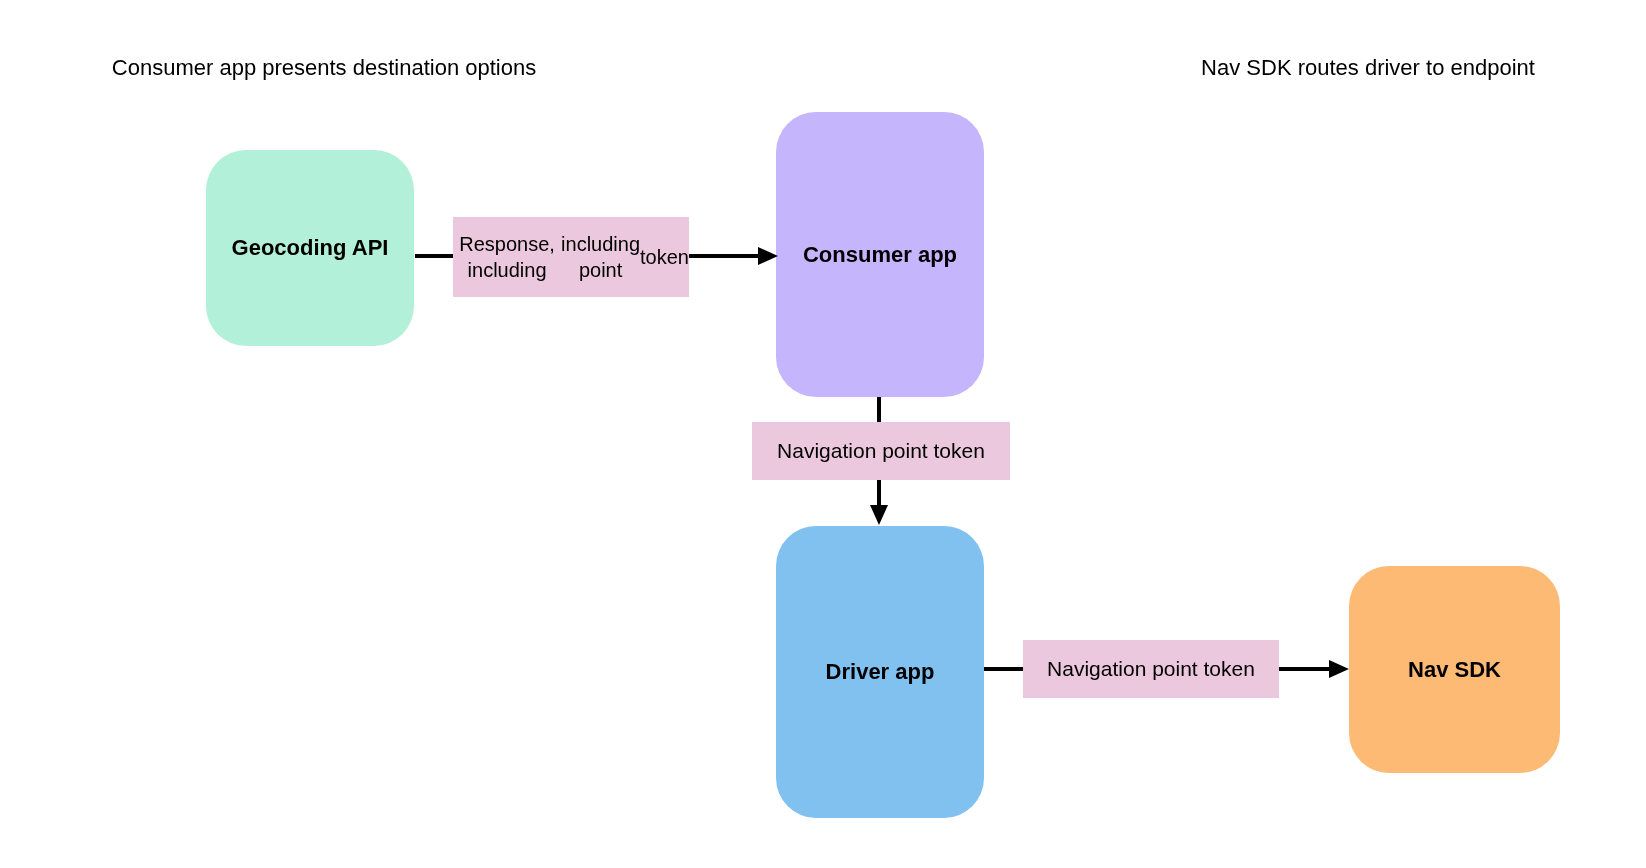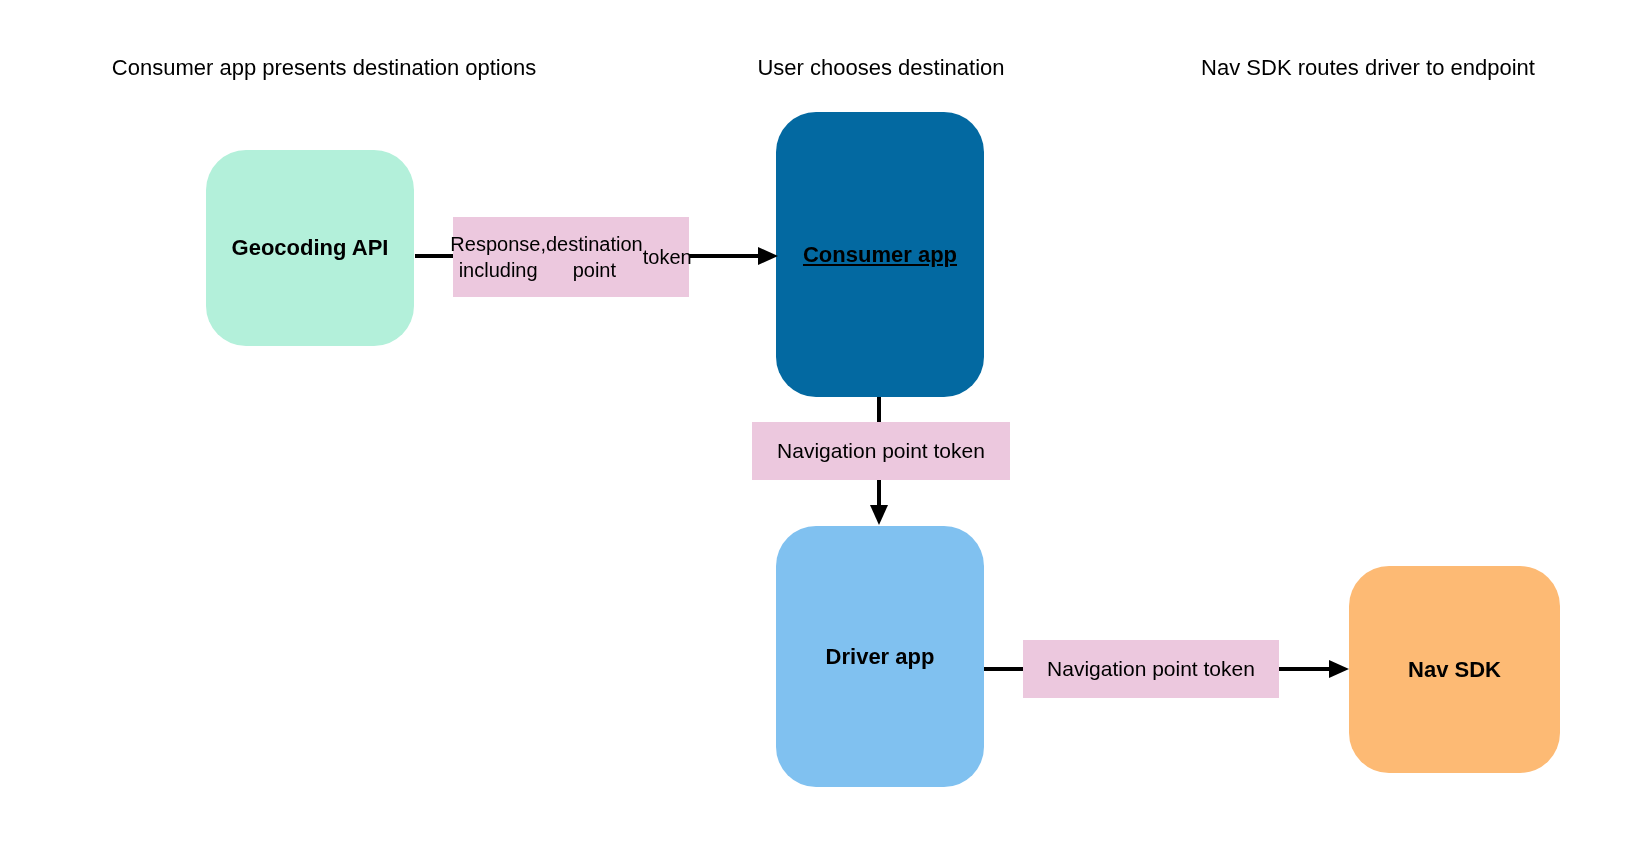--- a/index.html
+++ b/index.html
@@ -36,21 +36,21 @@
     align-items: center;
     justify-content: center;
   }
   .node .node-label {
     font-size: 22px;
     font-weight: 700;
     color: #000000;
   }
   .node.geocoding { left: 170px; top: 150px; width: 208px; height: 196px; }
   .node.consumer  { left: 740px; top: 112px; width: 208px; height: 285px; }
-  .node.driver    { left: 740px; top: 526px; width: 208px; height: 261px; }
+  .node.driver    { left: 740px; top: 526px; width: 208px; height: 292px; }
   .node.navsdk    { left: 1313px; top: 566px; width: 211px; height: 207px; }
 
   .arrow-line {
     position: absolute;
     background: #000000;
     z-index: 1;
   }
   .arrow-head {
     position: absolute;
     width: 0;
@@ -90,28 +90,27 @@
   .edge-label.single2 { left: 987px; top: 640px; width: 256px; height: 58px;
                         font-size: 21px; }
   .edge-label span { display: block; }
 </style>
 </head>
 <body>
 
 <div class="canvas" style="background: rgb(255, 255, 255); margin-left: 36px;">
 
   <div class="col-header h1">Consumer app presents destination options</div>
-  <div class="col-header h2">User chooses destination</div>
   <div class="col-header h3">Nav SDK routes driver to endpoint</div>
 
   <div class="node geocoding" style="background: rgb(179, 240, 218);">
     <div class="node-label">Geocoding API</div>
   </div>
 
-  <div class="node consumer" style="background: #0369a1; text-decoration: underline;">
+  <div class="node consumer" style="background: #c4b5fd;">
     <div class="node-label">Consumer app</div>
   </div>
 
   <div class="node driver" style="background: rgb(128, 193, 240);">
     <div class="node-label">Driver app</div>
   </div>
 
   <div class="node navsdk" style="background: #fdba74;">
     <div class="node-label">Nav SDK</div>
   </div>
@@ -120,21 +119,21 @@
   <div class="arrow-head head-h1"></div>
 
   <div class="arrow-line line-v1" style="background: rgb(0, 0, 0);"></div>
   <div class="arrow-head head-v1"></div>
 
   <div class="arrow-line line-h2" style="background: rgb(0, 0, 0);"></div>
   <div class="arrow-head head-h2"></div>
 
   <div class="edge-label multi" style="background: rgb(236, 200, 222);">
     <span>Response, including</span>
-    <span>destination point</span>
+    <span>including point</span>
     <span>token</span>
   </div>
 
   <div class="edge-label single1" style="background: rgb(236, 200, 222);">
     <span>Navigation point token</span>
   </div>
 
   <div class="edge-label single2" style="background: rgb(236, 200, 222);">
     <span>Navigation point token</span>
   </div>

